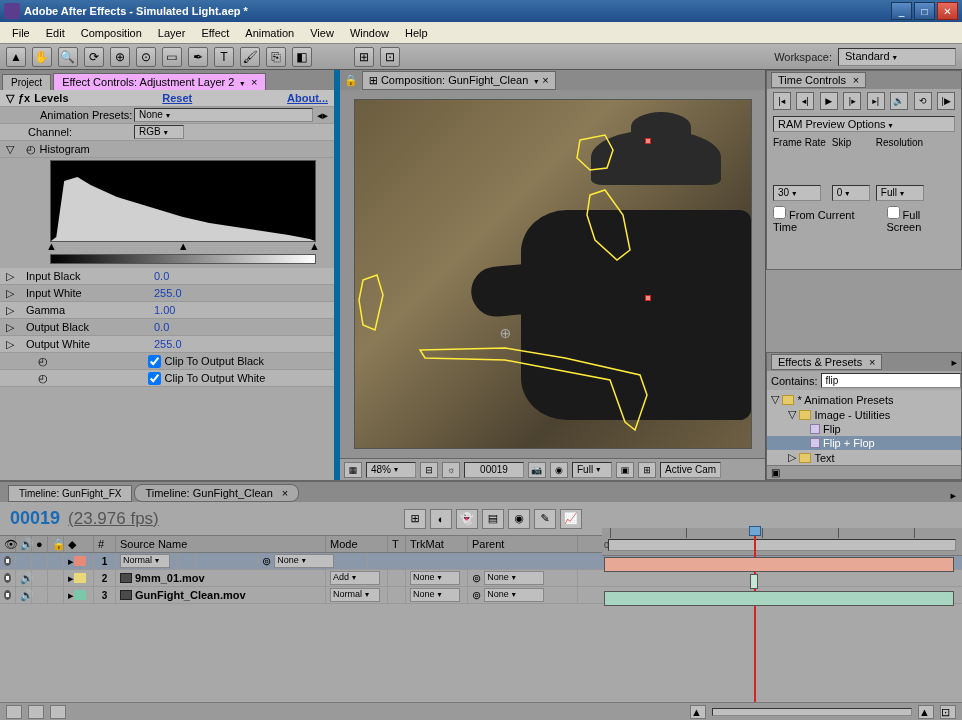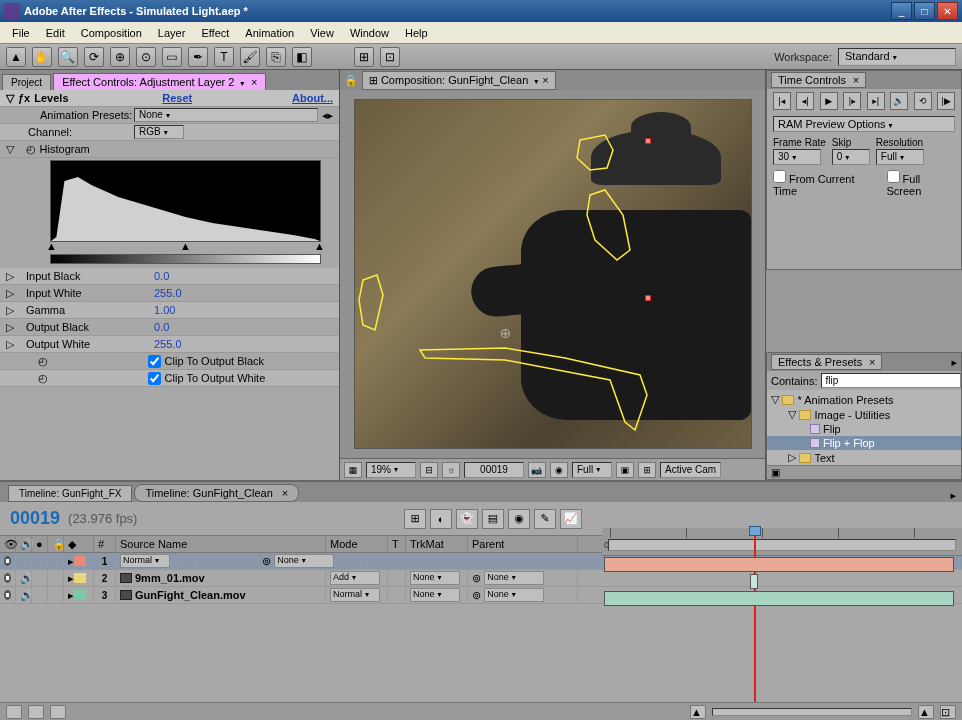--- a/index.html
+++ b/index.html
@@ -16,21 +16,21 @@
 .menuitem { padding: 2px 8px; cursor: pointer; }
 
 .toolbar { height: 26px; background: linear-gradient(#b5b5b5,#9e9e9e); display: flex; align-items: center; padding: 0 6px; gap: 6px; border-bottom: 1px solid #555; }
 .toolbtn { width: 20px; height: 20px; background: linear-gradient(#c8c8c8,#a8a8a8); border: 1px solid #666; border-radius: 2px; display: flex; align-items: center; justify-content: center; cursor: pointer; font-size: 12px; }
 .toolbar .spacer { flex: 1; }
 .toolbar .ws-label { color: #222; }
 .toolbar .ws-select { background: #bfbfbf; border: 1px inset #888; padding: 1px 40px 1px 6px; height: 18px; width: 118px; }
 
 .main-area { position: absolute; top: 70px; left: 0; right: 0; height: 410px; display: flex; background: #999; }
 
-.left-panel { width: 340px; background: #a8a8a8; border-right: 1px solid #0369a1; display: flex; flex-direction: column; }
+.left-panel { width: 340px; background: #a8a8a8; border-right: 6px solid #0369a1; display: flex; flex-direction: column; }
 .panel-tabs { display: flex; background: #8a8a8a; height: 20px; align-items: flex-end; }
 .panel-tab { padding: 2px 8px; background: #b5b5b5; border: 1px solid #666; border-bottom: none; margin-left: 2px; cursor: pointer; font-size: 10px; }
 .panel-tab.active { background: #f0abfc; }
 .panel-tab .x { margin-left: 4px; cursor: pointer; }
 .panel-header { background: #9a9a9a; padding: 2px 6px; border-bottom: 1px solid #777; }
 
 .fx-row { display: flex; align-items: center; padding: 1px 6px; background: #b5b5b5; border-bottom: 1px solid #999; min-height: 17px; }
 .fx-row.dark { background: #a8a8a8; }
 .fx-row .tw { width: 12px; cursor: pointer; }
 .fx-row .lbl { flex: 0 0 128px; }
@@ -62,40 +62,40 @@
 .sub-panel { background: #a8a8a8; border: 1px solid #666; }
 .sub-panel-header { background: #8a8a8a; height: 18px; display: flex; align-items: center; padding: 0 4px; }
 .sub-panel-tab { background: #b5b5b5; padding: 1px 6px; border: 1px solid #666; font-size: 10px; }
 .tc-buttons { display: flex; gap: 2px; padding: 3px 4px; background: #a8a8a8; justify-content: space-around; }
 .tc-btn { width: 18px; height: 18px; background: #bfbfbf; border: 1px solid #666; display: flex; align-items: center; justify-content: center; cursor: pointer; font-size: 9px; }
 .ram-row { padding: 3px 6px; background: #a8a8a8; }
 .ram-sel { width: 100%; background:#bfbfbf; border:1px inset #888; padding:1px 4px; height:16px; }
 .rate-row { display:flex; gap:6px; padding: 2px 6px; background:#a8a8a8; }
 .rate-col { display:flex; flex-direction:column; gap:1px; }
 .rate-col .lbl { font-size:10px; }
-.rate-col .sel { background:#bfbfbf; border:1px inset #888; padding:1px 4px; height:16px; width: 48px; font-size:10px; }
+.rate-col .sel { background:#bfbfbf; border:1px inset #888; padding:1px 4px; height:16px; width: 48px; font-size:10px;margin-top:36px; }
 .cb-row { display:flex; gap:10px; padding:3px 6px; background:#a8a8a8; font-size:10px; }
 
 .ep-panel { flex:1; background:#a8a8a8; display:flex; flex-direction:column; }
 .ep-search { display:flex; padding:2px 4px; gap:4px; align-items:center; }
 .ep-search input { flex:1; border:1px inset #888; padding:1px 3px; height:15px; font-size:10px; }
 .ep-tree { flex:1; background:#b5b5b5; overflow:auto; padding:2px 0; }
 .tree-row { padding:1px 4px; display:flex; align-items:center; gap:3px; font-size:10px; cursor:pointer; }
 .tree-row.sel { background:#7a8fa8; color:#fff; }
 .tree-row .ind { display:inline-block; }
 .folder-ico { width:12px; height:10px; background:#e6c968; border:1px solid #b89530; }
 .preset-ico { width:10px; height:10px; background:#d4c8e8; border:1px solid #8a7aa8; }
 
 .timeline-panel { position:absolute; top:480px; left:0; right:0; bottom:0; background:#a8a8a8; border-top: 2px solid #666; }
 .tl-tabs { display:flex; background:#8a8a8a; height:20px; align-items:flex-end; padding-left: 8px; }
 .tl-tab { background:#b5b5b5; border:1px solid #666; padding:2px 10px; margin-right:2px; font-size:10px; cursor:pointer; }
 .tl-tab.active { background:#a8a8a8;border-radius:8px; }
 .tl-head { display:flex; align-items:center; padding: 6px 10px; background:#a8a8a8; gap:8px; }
 .timecode { color:#1a6ab5; font-size:18px; font-weight:bold; }
-.fps { color:#555; font-size:13px; }
+.fps { color:#555; font-size:17px;text-decoration:underline; }
 .tl-head-btns { margin-left:auto; display:flex; gap:4px; margin-right: 370px; }
 .tl-hbtn { width:22px; height:20px; background:#bfbfbf; border:1px solid #777; cursor:pointer; display:flex; align-items:center; justify-content:center; }
 
 .tl-cols { display:flex; background:#9a9a9a; height:18px; border-top:1px solid #777; border-bottom:1px solid #777; align-items:center; font-size:10px; }
 .tl-col { padding: 0 4px; border-right:1px solid #888; height:100%; display:flex; align-items:center; }
 
 .tl-ruler { position:absolute; top:46px; right:0; width:360px; height:28px; background:#9a9a9a; border-bottom:1px solid #777; }
 .ruler-track { position:absolute; top:11px; left:6px; right:6px; height:12px; background:#bfbfbf; border:1px inset #888; }
 .ruler-tick { position:absolute; top:0; width:1px; height:10px; background:#555; }
 .ruler-lbl { position:absolute; top:12px; font-size:9px; color:#333; }
@@ -277,21 +277,21 @@
           <polygon points="8,180 22,175 28,195 20,230 8,225 4,200" fill="none" stroke="#ffeb3b" stroke-width="1.5"></polygon>
           <polygon points="65,250 150,248 210,258 285,275 292,295 280,330 270,322 255,280 150,260 70,258" fill="none" stroke="#ffeb3b" stroke-width="1.5"></polygon>
         </svg>
         <div class="handle" style="top:38px; left:290px"></div>
         <div class="handle" style="top:195px; left:290px"></div>
         <div style="position:absolute;top:225px; left:145px; color:#aaa; font-size:14px">⊕</div>
       </div>
     </div>
     <div class="viewer-toolbar">
       <div class="vt-btn">▦</div>
-      <div class="vt-item dropdown-arrow" style="width:50px">19%</div>
+      <div class="vt-item dropdown-arrow" style="width:50px">48%</div>
       <div class="vt-btn">⊟</div>
       <div class="vt-btn">☼</div>
       <div class="vt-item" style="width:60px;justify-content:center">00019</div>
       <div class="vt-btn">📷</div>
       <div class="vt-btn">◉</div>
       <div class="vt-item dropdown-arrow" style="width:40px">Full</div>
       <div class="vt-btn">▣</div>
       <div class="vt-btn">⊞</div>
       <div class="vt-item">Active Cam</div>
     </div>

